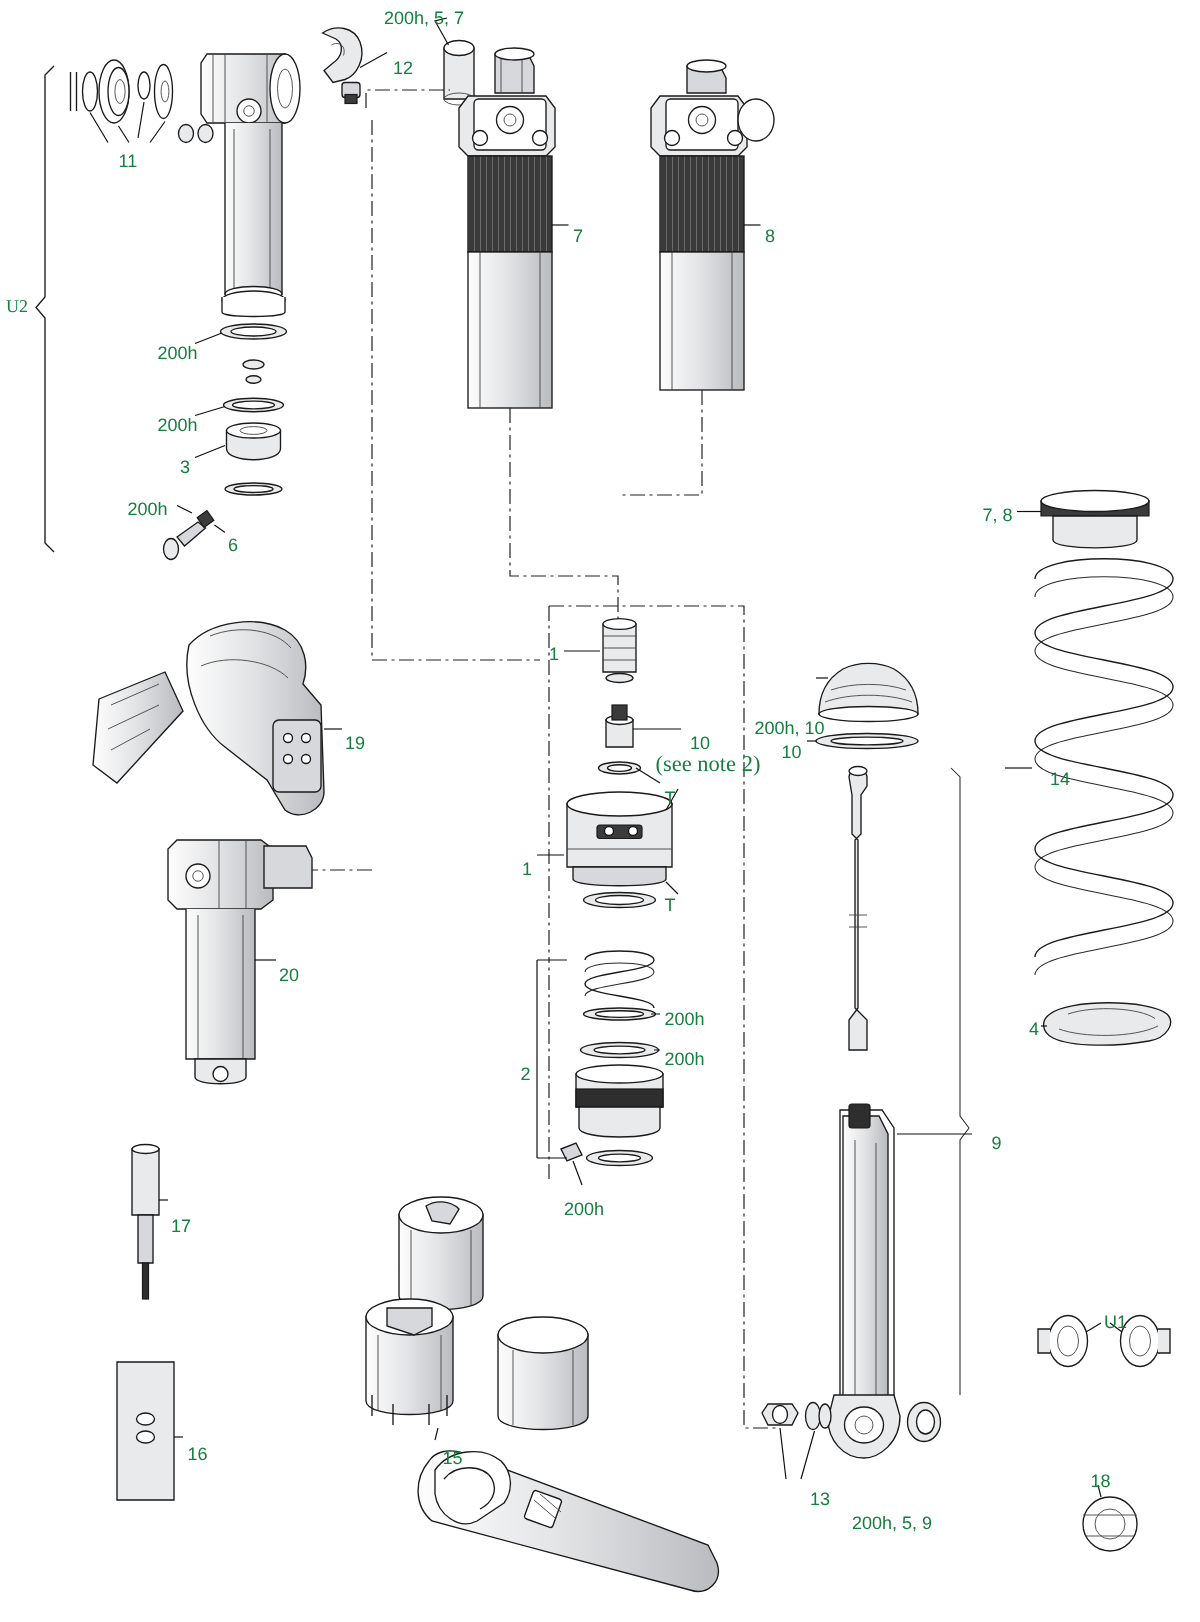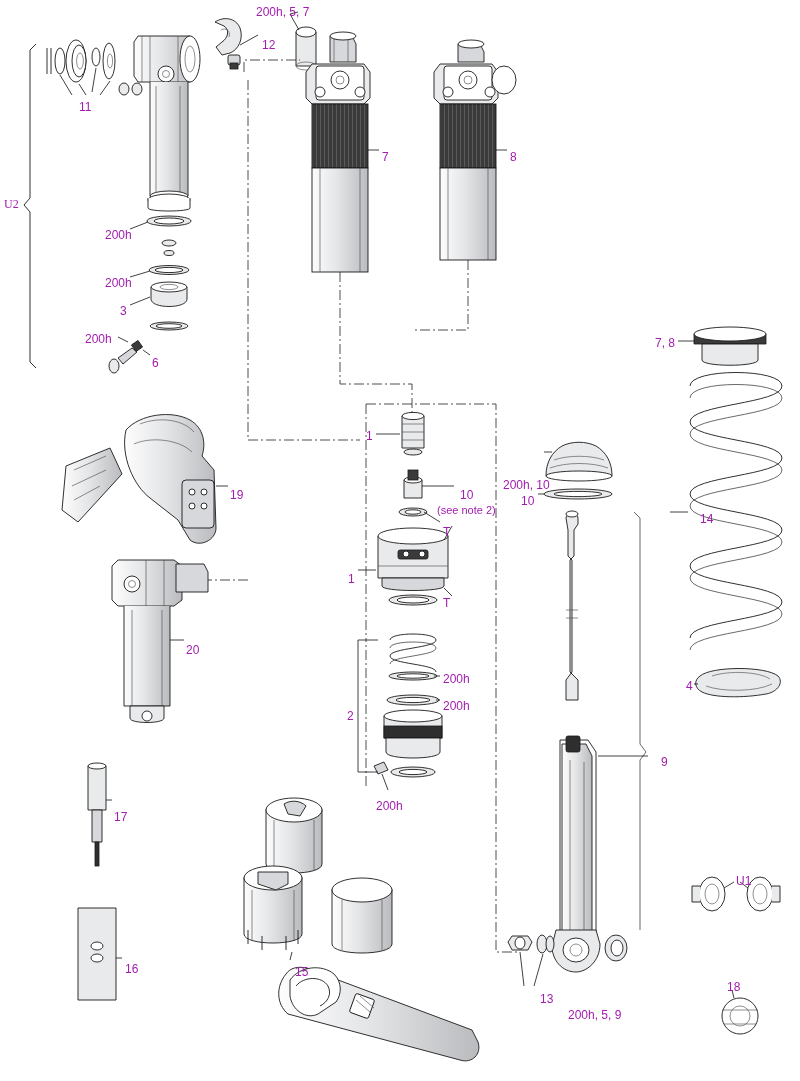--- a/index.html
+++ b/index.html
@@ -1,20 +1,20 @@
 <!DOCTYPE html>
 <html><head>
 <meta charset="utf-8">
 <style>
   html,body{margin:0;padding:0;background:#ffffff;}
   body{width:800px;height:1081px;position:relative;overflow:hidden;
        font-family:"Liberation Sans", sans-serif;color:#111;}
   #stage{position:absolute;left:0;top:0;width:800px;height:1081px;}
-  .lbl{position:absolute;font-size:12px;line-height:13px;color:#a21caf;white-space:nowrap;}
-  .lbl.sm{font-size:11px;}
+  .lbl{position:absolute;font-size:12px;line-height:13px;color:#15803d;white-space:nowrap;}
+  .lbl.sm{font-size:15px;font-family:Liberation Serif, serif;}
   svg{position:absolute;left:0;top:0;width:800px;height:1081px;overflow:visible;}
   .ln{fill:none;stroke:#1a1a1a;stroke-width:0.9;}
   .ln2{fill:none;stroke:#2a2a2a;stroke-width:0.7;}
   .thin{fill:none;stroke:#444;stroke-width:0.6;}
   .dash{fill:none;stroke:#222;stroke-width:0.8;stroke-dasharray:10 3 2 3;}
   .lead{fill:none;stroke:#111;stroke-width:0.8;}
   .fillw{fill:#ffffff;stroke:#1a1a1a;stroke-width:0.9;}
   .fillg{fill:#e9eaec;stroke:#1a1a1a;stroke-width:0.9;}
   .fillg2{fill:#d6d8db;stroke:#1a1a1a;stroke-width:0.9;}
   .filld{fill:#3b3b3b;stroke:#1a1a1a;stroke-width:0.8;}

